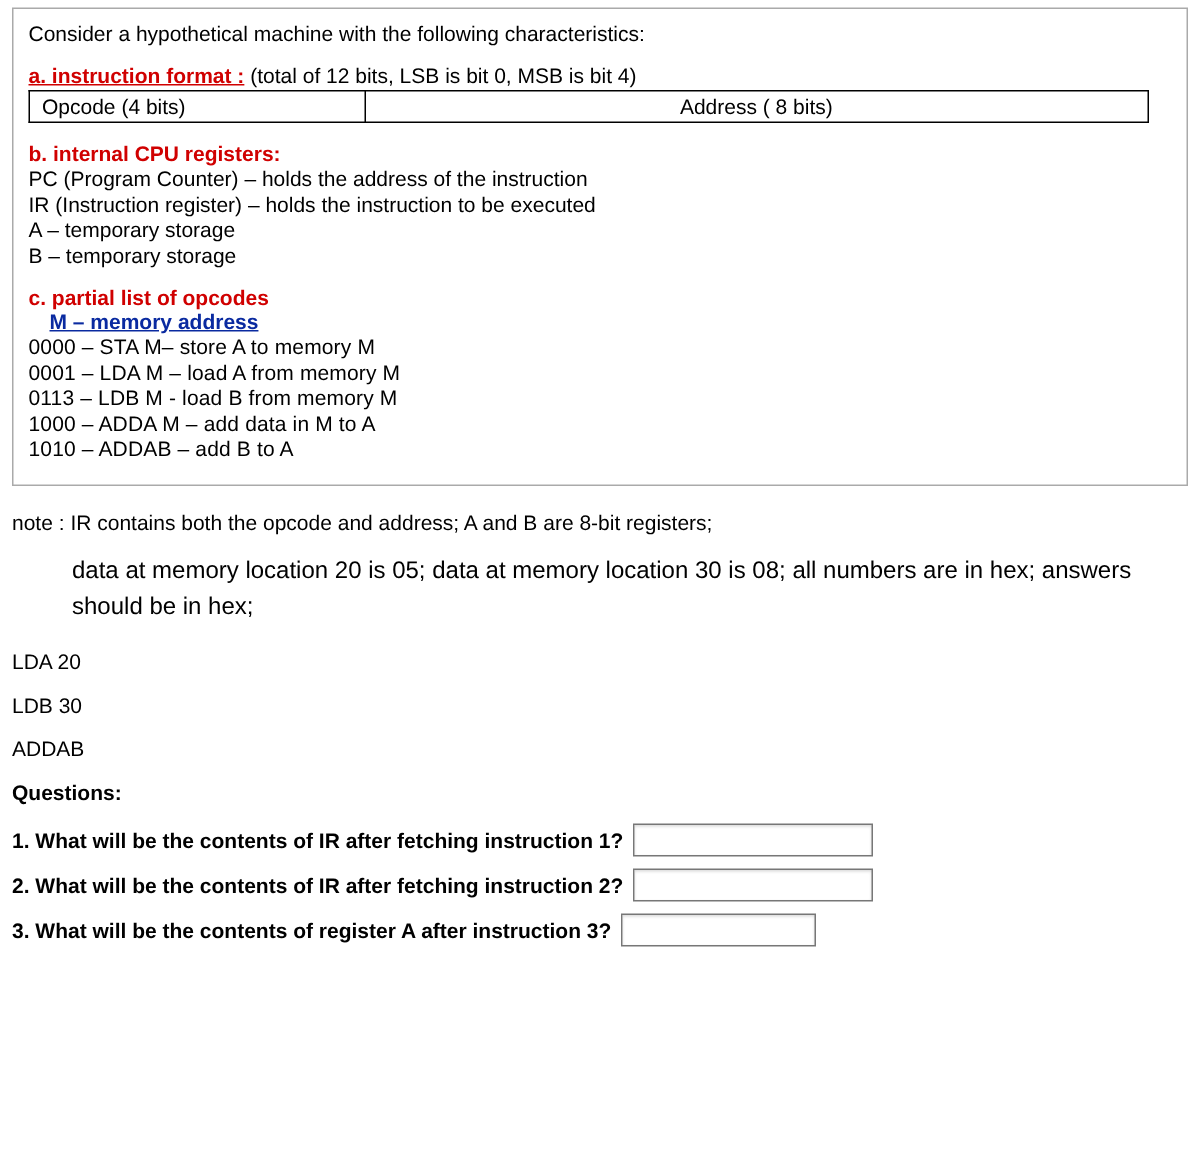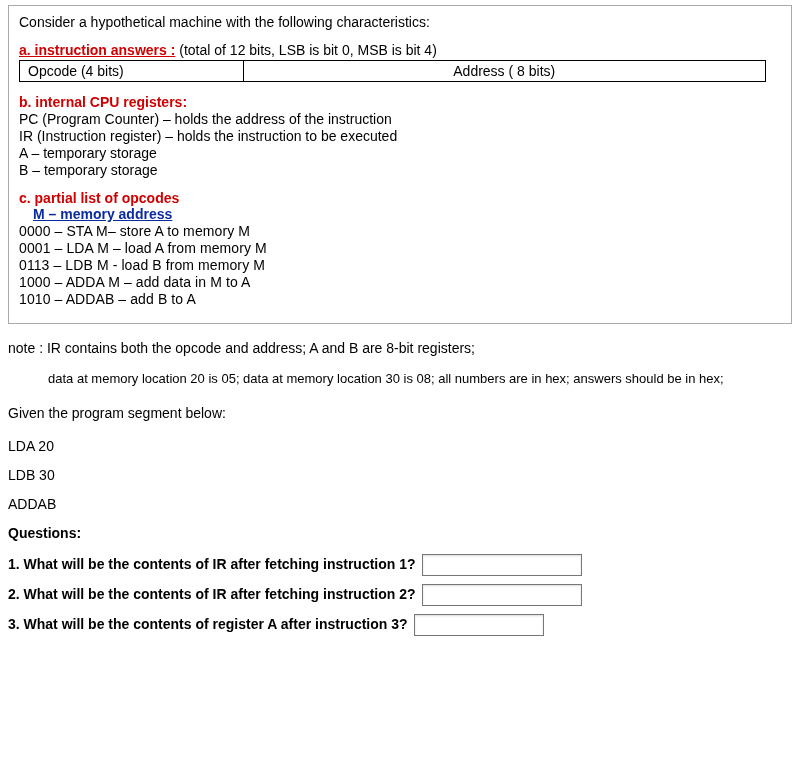--- a/index.html
+++ b/index.html
@@ -45,21 +45,21 @@
       text-decoration: underline;
     }
     .op-line { margin: 1px 0; letter-spacing: 0.1px; }
     .underline { text-decoration: underline; }
     .lower {
       padding: 14px 8px 0 8px;
       font-size: 14px;
       line-height: 1.5;
     }
     .lower .note { margin-bottom: 10px; }
-    .lower .note2 { margin-left: 40px; margin-bottom: 14px; font-size: 13px; }
+    .lower .note2 { margin-left: 40px; margin-bottom: 14px; font-size: 16px; }
     .given { margin-bottom: 12px; }
     .prog-line { margin: 8px 0; }
     .questions-hdr { font-weight: bold; margin-top: 8px; margin-bottom: 10px; }
     .qrow {
       margin: 8px 0;
       display: flex;
       align-items: center;
       gap: 6px;
     }
     .qrow .qtext { font-weight: bold; }
@@ -74,21 +74,21 @@
     .ans-input.w3 { width: 130px; }
     .underline-u { text-decoration: underline; }
   </style>
 </head>
 <body>
 
 <div class="content-box">
   <div class="intro">Consider a hypothetical machine with the following characteristics:</div>
 
   <div>
-    <span class="sec-heading underline-u">a. instruction answers :</span><span class="black"> (total of 12 bits, LSB is bit 0, MSB is bit 4)</span>
+    <span class="sec-heading underline-u">a. instruction format :</span><span class="black"> (total of 12 bits, LSB is bit 0, MSB is bit 4)</span>
     <table class="format-table">
       <tbody>
           <tr>
         <td class="op">Opcode (4 bits)</td>
         <td style="text-align:center;">Address ( 8 bits)</td>
       </tr>
     </tbody>
       </table>
   </div>
 
@@ -107,21 +107,20 @@
     <div class="op-line">0001 – LDA M – load A from memory M</div>
     <div class="op-line">0113 – LDB M - load B from memory M</div>
     <div class="op-line">1000 – ADDA M – add data in M to A</div>
     <div class="op-line">1010 – ADDAB – add B to A</div>
   </div>
 </div>
 
 <div class="lower">
   <div class="note">note : IR contains both the opcode and address; A and B are 8-bit registers;</div>
   <div class="note2">data at memory location 20 is 05; data at memory location 30 is 08; all numbers are in hex; answers should be in hex;</div>
-  <div class="given">Given the program segment below:</div>
   <div class="prog-line">LDA 20</div>
   <div class="prog-line">LDB 30</div>
   <div class="prog-line">ADDAB</div>
   <div class="questions-hdr">Questions:</div>
 
   <div class="qrow">
     <span class="qtext">1. What will be the contents of IR after fetching instruction 1?</span>
     <input class="ans-input" type="text" style="">
   </div>
   <div class="qrow">

